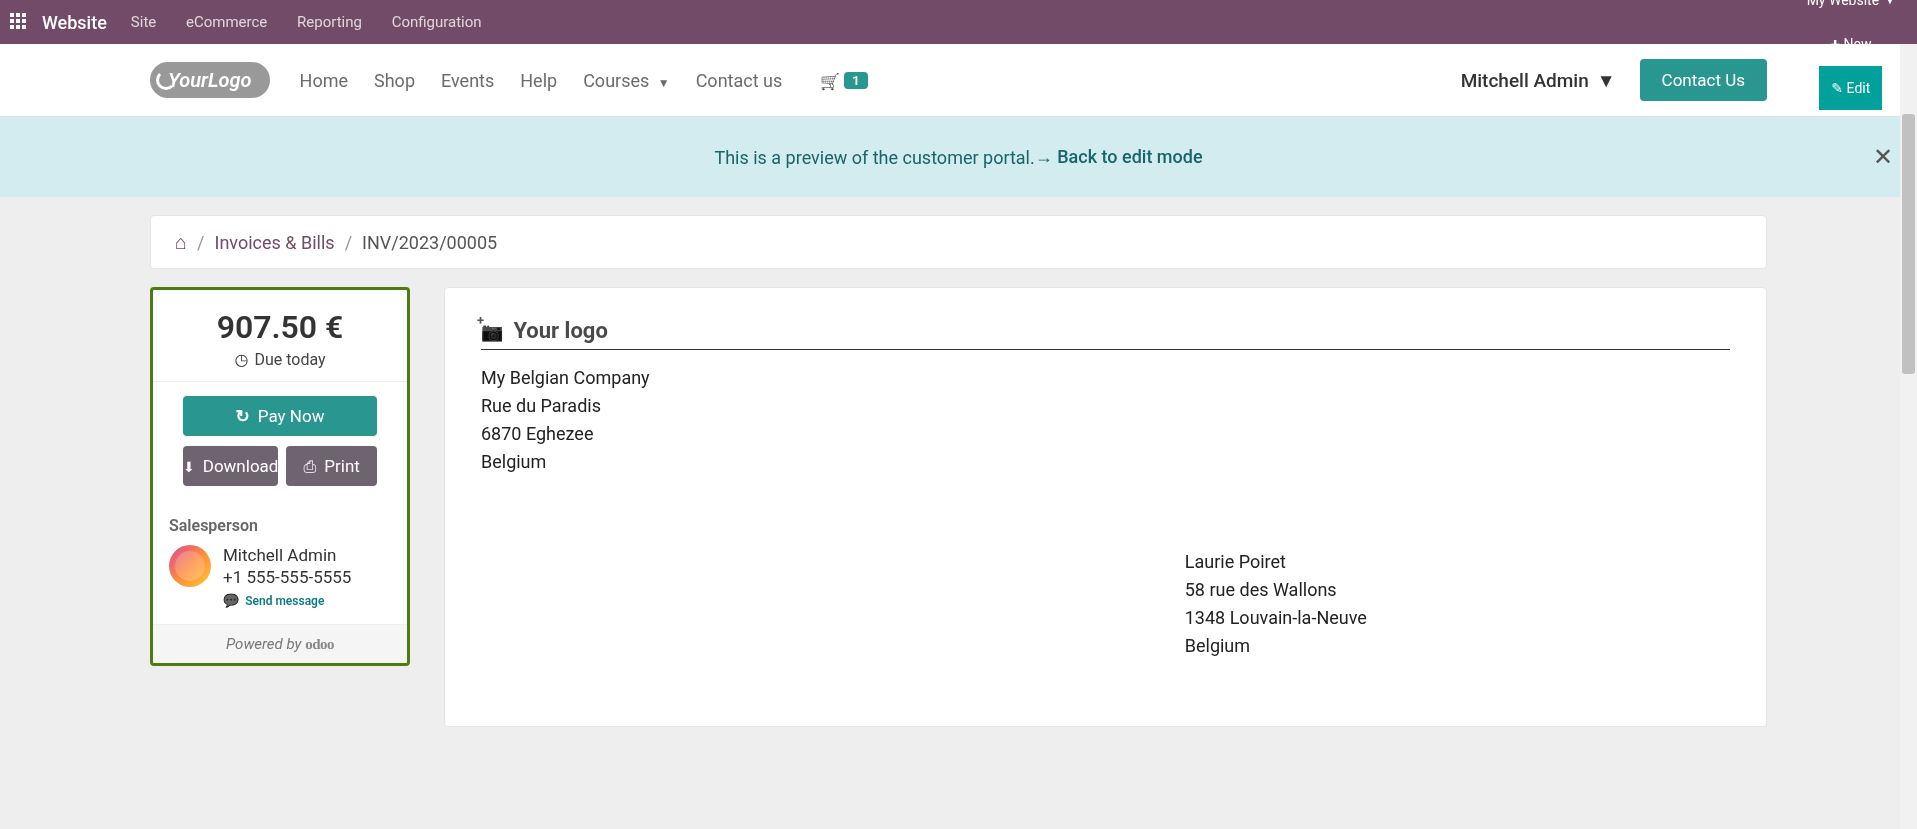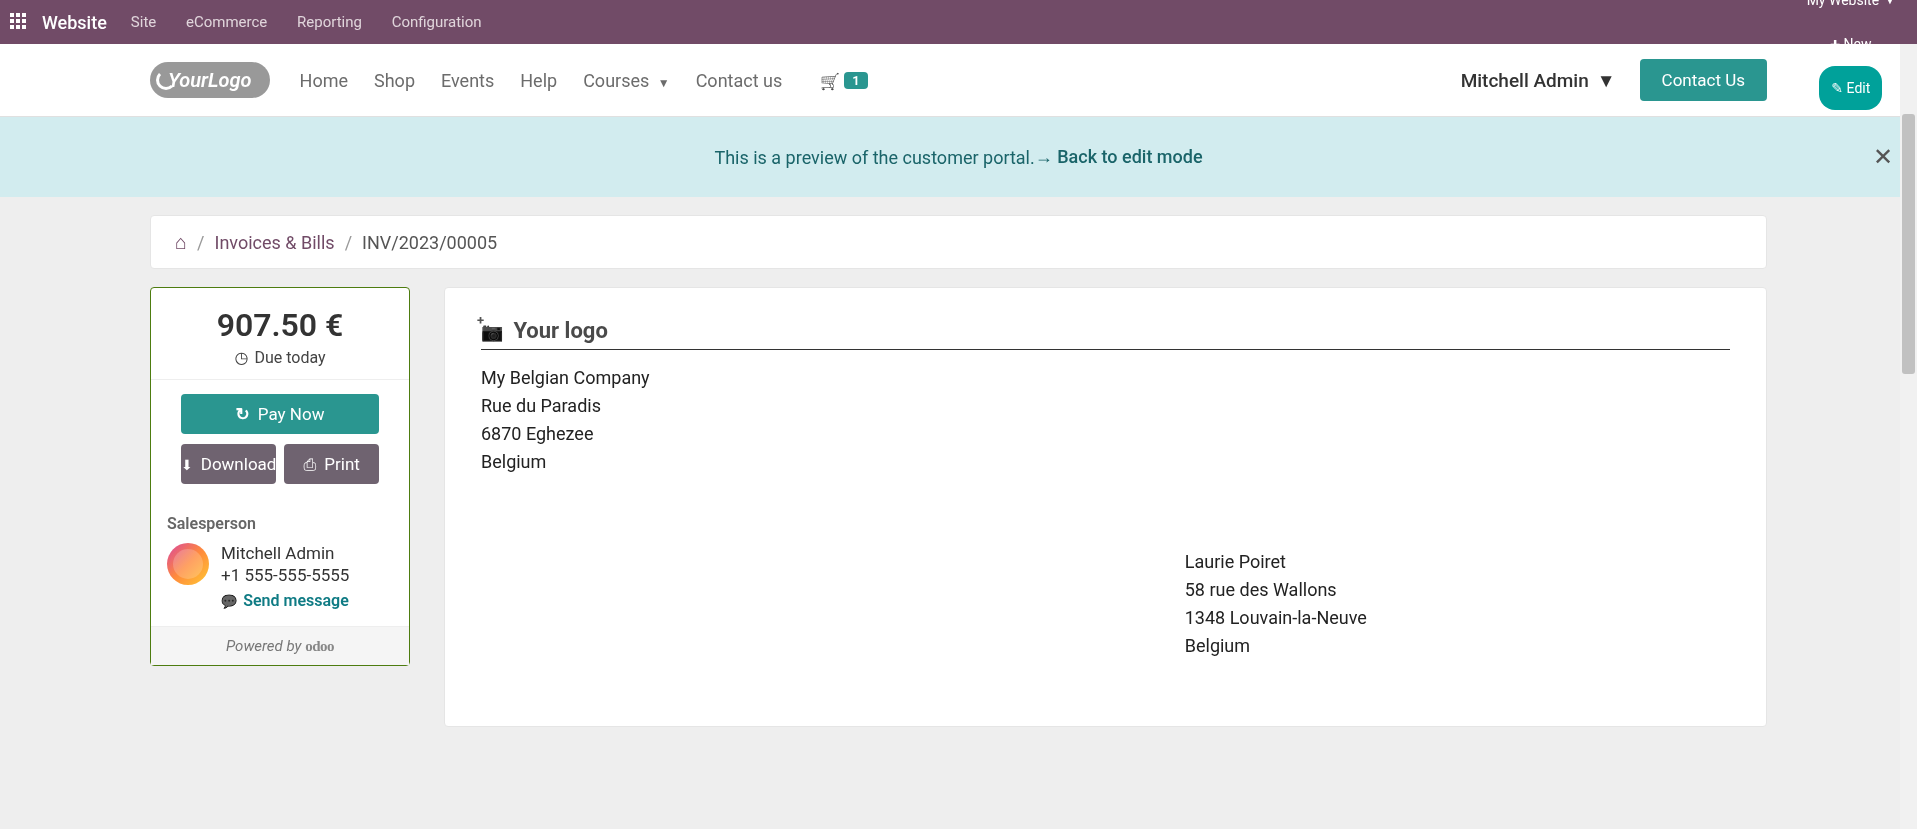--- a/index.html
+++ b/index.html
@@ -7,21 +7,21 @@
 
 
 .topbar { background:#714b67; color:#fff; height:44px; display:flex; align-items:center; padding:0 10px; font-size:15px; }
 .topbar .apps-icon { width:18px; height:18px; margin-right:14px; display:grid; grid-template-columns:repeat(3,4px); grid-template-rows:repeat(3,4px); gap:2px; cursor:pointer; }
 .topbar .apps-icon span { background:#fff; width:4px; height:4px; }
 .topbar .brand { font-weight:500; font-size:18px; margin-right:24px; }
 .topbar .menu-left a { color:#e0d5db; text-decoration:none; margin-right:26px; font-size:15px; }
 .topbar .spacer { flex:1; }
 .topbar .menu-right { display:flex; align-items:center;flex-direction:column; }
 .topbar .menu-right .item { display:flex; align-items:center; padding:0 12px; height:44px; cursor:pointer; color:#fff; font-size:14px; }
-.topbar .menu-right .item.edit { background:#00a19a;border-radius:16px; }
+.topbar .menu-right .item.edit { background:#00a19a; }
 .topbar .caret-down { margin-left:6px; font-size:10px; }
 
 
 .site-nav { background:#fff; border-bottom:1px solid #e0e0e0; height:73px; display:flex; align-items:center; padding:0 150px; }
 .site-nav .logo-badge { background:#999; color:#fff; border-radius:50px; padding:6px 18px; font-style:italic; font-weight:600; font-size:20px; margin-right:30px; position:relative; }
 .site-nav .logo-badge::before { content:""; position:absolute; left:6px; top:8px; width:14px; height:14px; border:3px solid #fff; border-radius:50%; border-top-color:transparent; border-right-color:transparent; }
 .site-nav a.navlink { color:#6c6c6c; text-decoration:none; font-size:18px; margin-right:26px; }
 .site-nav .navlink .chev { font-size:12px; color:#6c6c6c; margin-left:4px; }
 .site-nav .cart { margin-left:12px; display:flex; align-items:center; color:#6c6c6c; font-size:18px; }
 .site-nav .cart .badge { background:#2a9690; color:#fff; font-size:13px; font-weight:600; border-radius:4px; padding:1px 8px; margin-left:4px; }
@@ -39,38 +39,38 @@
 
 
 .breadcrumb-card { background:#fff; border:1px solid #e5e5e5; border-radius:4px; padding:14px 24px; font-size:18px; color:#444; display:flex; align-items:center; gap:10px; }
 .breadcrumb-card a { color:#714b67; text-decoration:none; }
 .breadcrumb-card .sep { color:#999; }
 .breadcrumb-card .home { color:#714b67; font-size:18px; }
 .breadcrumb-card .current { color:#555; }
 
 
 .cols { display:flex; gap:34px; margin-top:18px; align-items:flex-start; }
-.side { width:260px; background:#fff; border:1px solid #4d7c0f; border-radius:4px; }
+.side { width:260px; background:#fff; border:3px solid #4d7c0f; border-radius:4px; }
 .side .amount-block { text-align:center; padding:18px 0 12px; border-bottom:1px solid #eee; }
 .side .amount { font-size:32px; font-weight:600; color:#333; }
 .side .due { color:#444; font-size:16px; margin-top:4px; display:flex; align-items:center; justify-content:center; gap:6px; }
 .side .actions { padding:14px 30px 18px; }
 .btn { display:flex; align-items:center; justify-content:center; border:none; border-radius:4px; font-size:17px; cursor:pointer; gap:8px; }
 .btn-primary { background:#2a9690; color:#fff; width:100%; padding:10px 0; margin-bottom:10px; }
 .btn-secondary { background:#6f6370; color:#fff; padding:10px 0; }
 .btn-row { display:flex; gap:8px; }
 .btn-row .btn-secondary { flex:1; }
 .side .sales { padding:12px 16px 16px; }
 .side .sales h4 { color:#666; font-weight:600; font-size:16px; margin-bottom:10px; }
 .side .sales .person { display:flex; align-items:flex-start; gap:12px; }
 .side .avatar { width:42px; height:42px; border-radius:50%; background:linear-gradient(135deg,#d946a0 0%,#ff8a3c 50%,#ffc933 100%); flex-shrink:0; position:relative; overflow:hidden; }
 .side .avatar::after { content:""; position:absolute; inset:6px; background:#fff3; border-radius:50%; }
 .side .pinfo .name { font-size:17px; color:#333; }
 .side .pinfo .phone { font-size:17px; color:#333; margin-top:2px; }
-.side .send { color:#0f7b84; font-size:16px; font-weight:600; display:flex; align-items:flex-end; gap:6px; margin-top:6px; cursor:pointer; }
+.side .send { color:#0f7b84; font-size:12px; font-weight:600; display:flex; align-items:flex-end; gap:6px; margin-top:6px; cursor:pointer; }
 .side .powered { background:#f5f5f5; text-align:center; padding:10px 0; font-size:15px; color:#777; font-style:italic; border-top:1px solid #eee; }
 .side .powered b { color:#888; font-family:serif; font-style:normal; font-weight:600; letter-spacing:-0.5px; }
 
 .doc { flex:1; background:#fff; border:1px solid #e5e5e5; border-radius:4px; padding:30px 36px; min-height:440px; position:relative; }
 .doc .logo-row { display:flex; align-items:center; gap:10px; border-bottom:1px solid #333; padding-bottom:6px; margin-bottom:14px; position:relative; }
 .doc .logo-row .cam { font-size:20px; color:#555; position:relative; }
 .doc .logo-row .plus { position:absolute; top:-6px; left:-4px; font-size:13px; color:#555; font-weight:bold; }
 .doc .logo-row h2 { font-size:22px; font-weight:700; color:#4a4a4a; }
 .doc .from p, .doc .to p { font-size:18px; color:#222; line-height:1.55; }
 .doc .to { position:absolute; left:56%; top:260px; }

